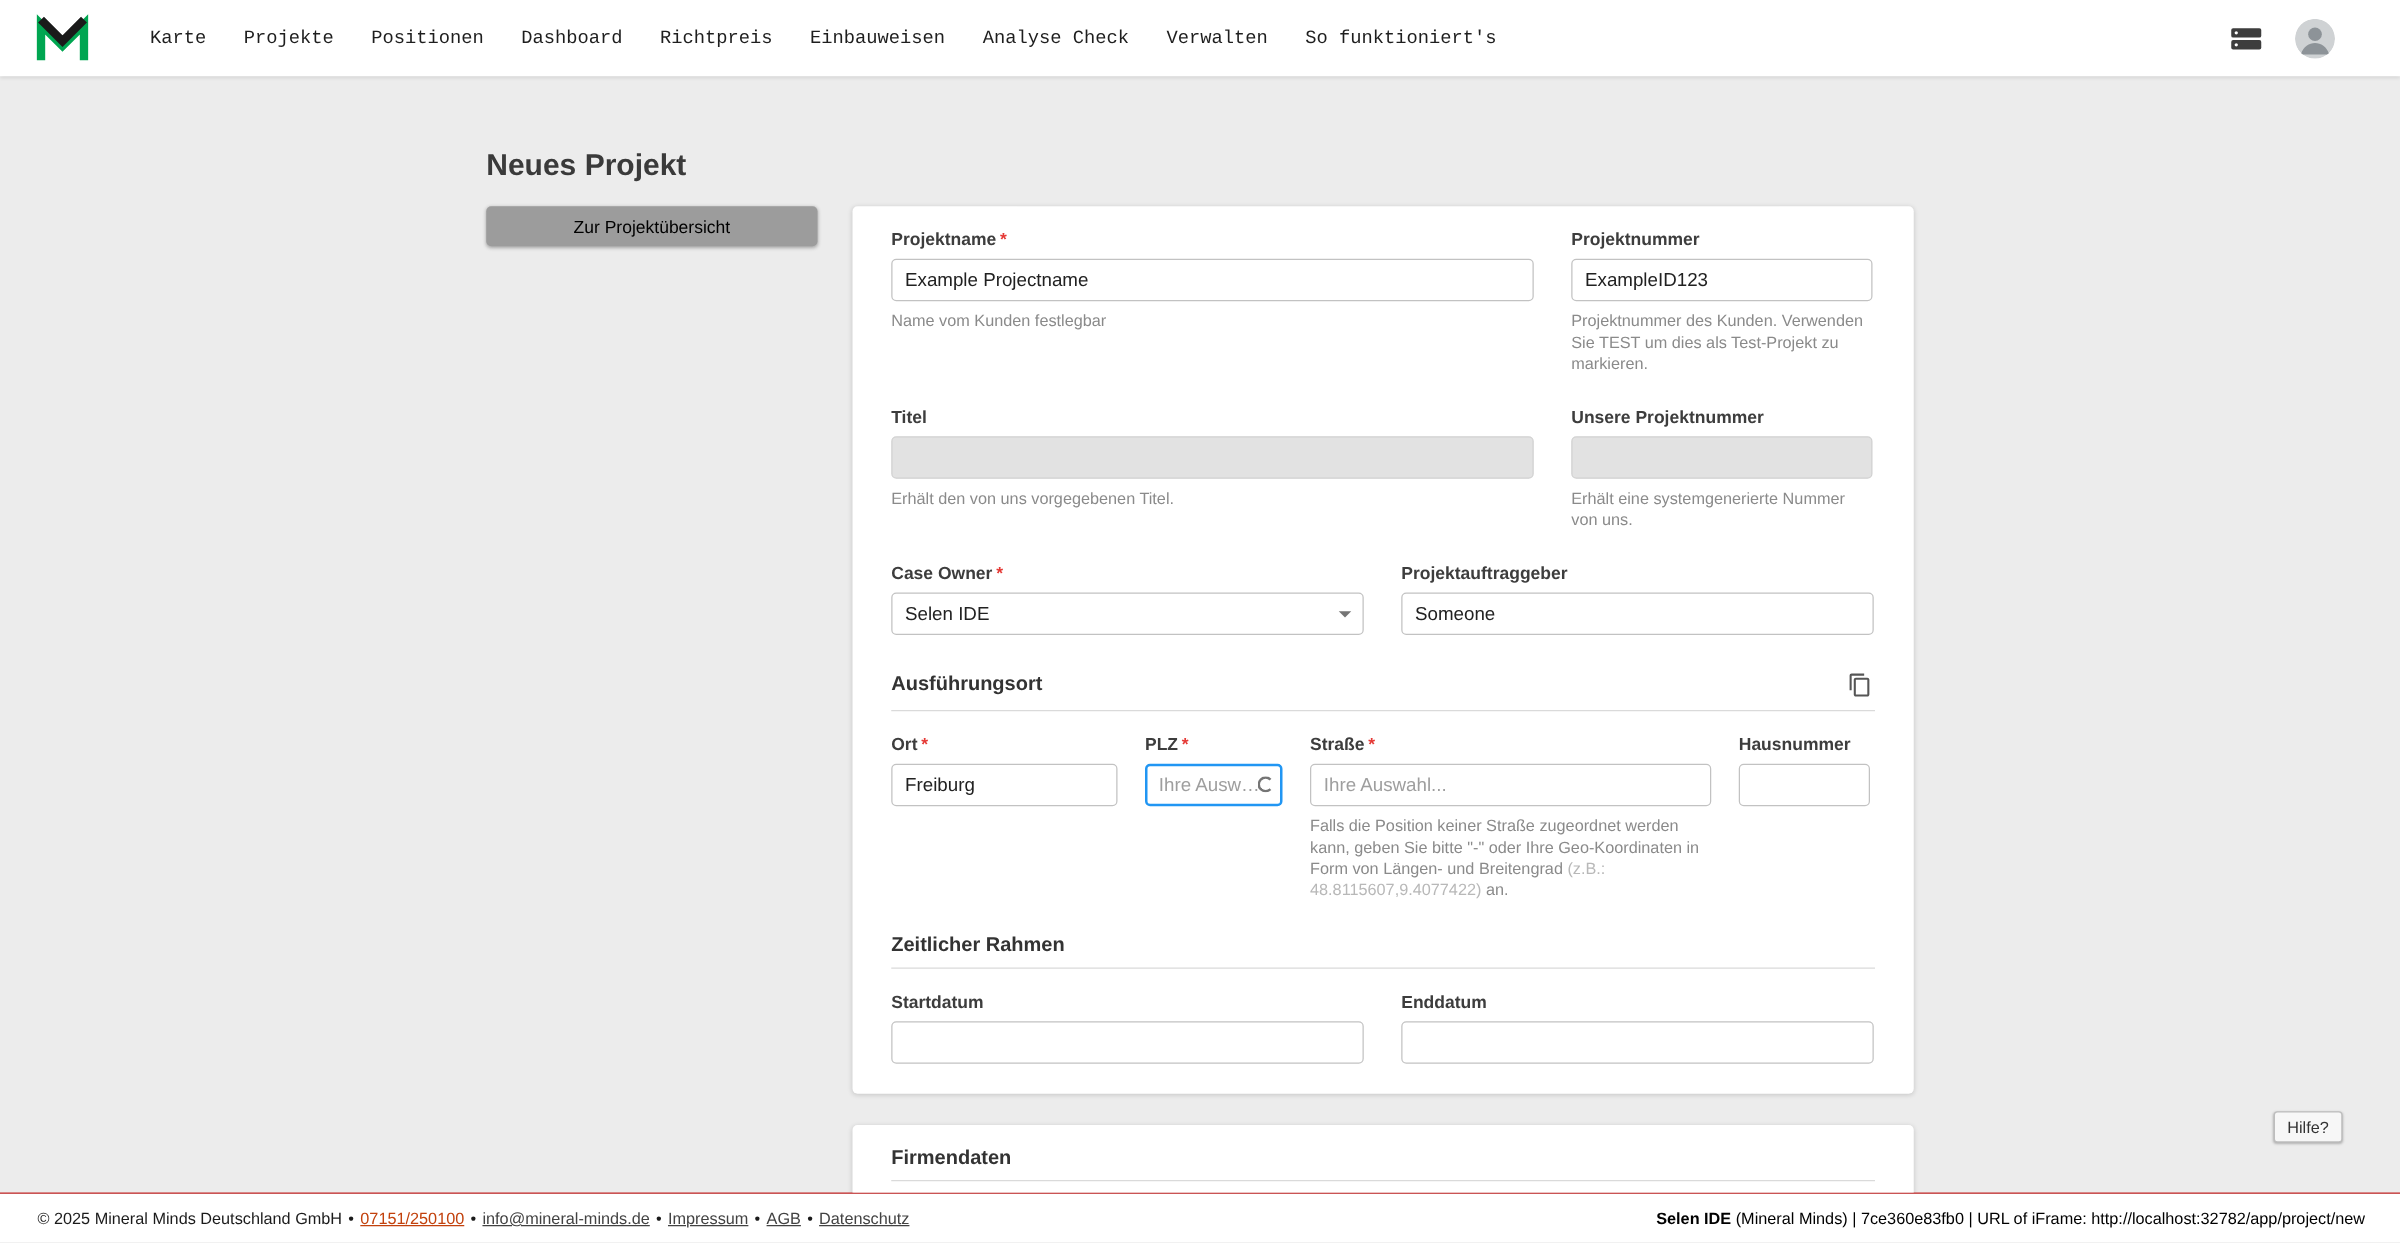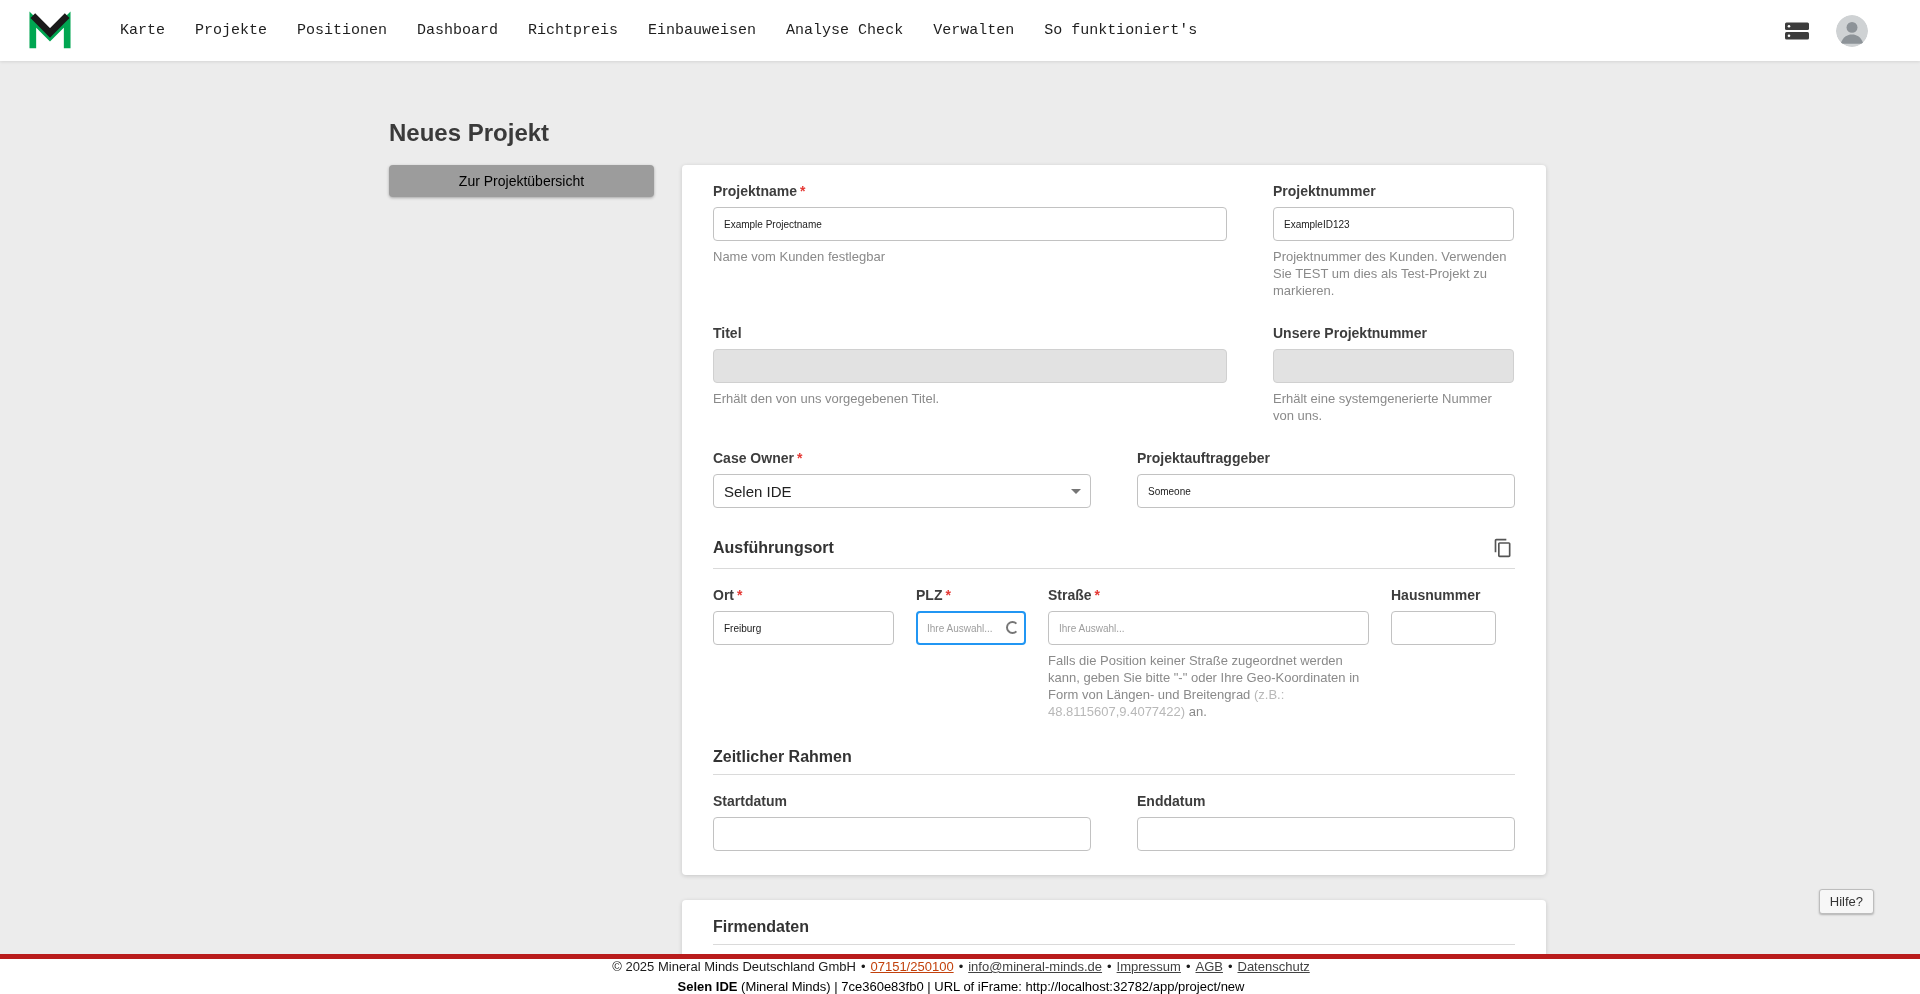--- a/index.html
+++ b/index.html
@@ -42,37 +42,37 @@
   .cards { flex: 1; }
   .card {
     background: #fff; border-radius: 4px;
     box-shadow: 0 1px 4px rgba(0,0,0,.16);
     padding: 18px 31px 24px;
   }
   .card + .card { margin-top: 25px; }
   .firmendaten-card { min-height: 160px; }
 
   
-  .form-row { display: flex; gap: 46px; }
+  .form-row { display: flex; gap: 30px; }
   .form-row + .form-row { margin-top: 26px; }
   .form-row.quad { gap: 22px; }
   .w-lg { width: 514px; flex: none; }
   .w-sm { width: 241px; flex: none; }
   .w-half { width: 378px; flex: none; }
   .w-ort { width: 181px; flex: none; }
   .w-plz { width: 110px; flex: none; }
   .w-strasse { width: 321px; flex: none; }
   .w-haus { width: 105px; flex: none; }
 
   .label { display: block; font-size: 14px; font-weight: 700; color: #3d3d3d; line-height: 16px; margin-bottom: 8px; white-space: nowrap; }
   .req { color: #e53935; margin-left: 3px; }
   .input {
     width: 100%; height: 34px;
     border: 1px solid #c2c2c2; border-radius: 4px;
-    padding: 0 10px; font-size: 10px; color: #212121;
+    padding: 0 10px; font-size: 15px; color: #212121;
     font-family: inherit; background: #fff;
     text-overflow: ellipsis;
   }
   .input::placeholder { color: #9e9e9e; }
   .input.disabled, .input:disabled { background: #e2e2e2; border-color: #d0d0d0; }
   .input.focused { border: 2px solid #2196f3; padding: 0 9px; outline: none; }
   .helper { font-size: 13px; color: #8a8a8a; line-height: 17px; margin-top: 7px; }
   .helper .lighter { color: #b8b8b8; }
 
   .select {
@@ -108,24 +108,24 @@
   .help-btn {
     position: absolute; right: 46px; bottom: 40px;
     background: #f7f7f7; border: 1px solid #bdbdbd; border-radius: 3px;
     font-size: 13px; color: #333; padding: 4px 10px;
     box-shadow: 0 1px 2px rgba(0,0,0,.25);
     cursor: pointer; font-family: inherit;
   }
 
   
   .footer {
-    height: 40px; background: #fff; border-top: 5px solid #b91c1c;
+    height: 40px; background: #fff; border-top: 1px solid #b91c1c;
     display: flex; align-items: center; justify-content: space-between;
     padding: 0 28px 0 30px;
-    font-size: 13px; color: #1b1b1b; flex-direction: column;
+    font-size: 13px; color: #1b1b1b;
   }
   .footer-left { display: flex; align-items: center; gap: 5px; white-space: nowrap; }
   .flink { color: #424242; text-decoration: underline; cursor: pointer; }
   .flink.phone { color: #c2410c; }
   .footer-right { white-space: nowrap; color: #000; }
   .footer-right .user { font-weight: 700; }
 </style>
 </head>
 <body>
 

